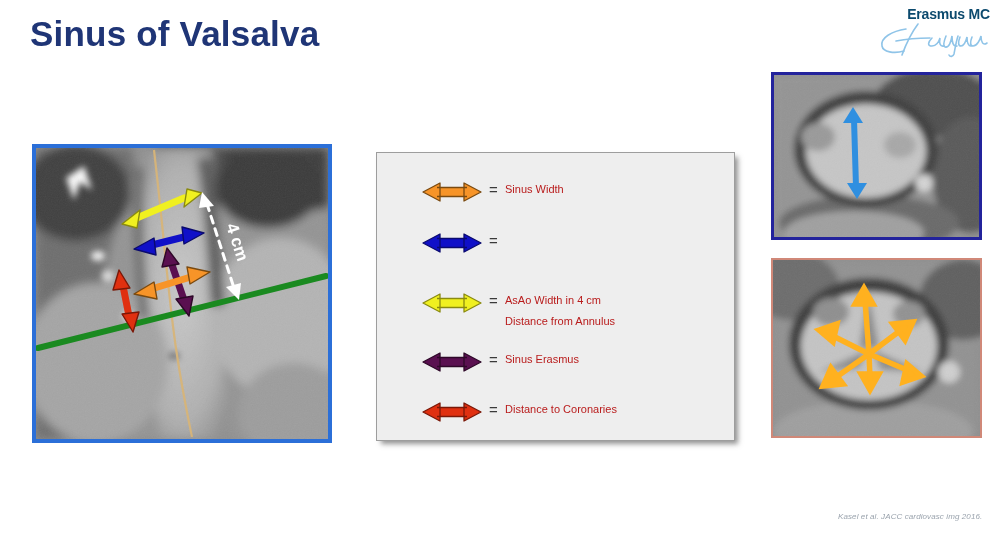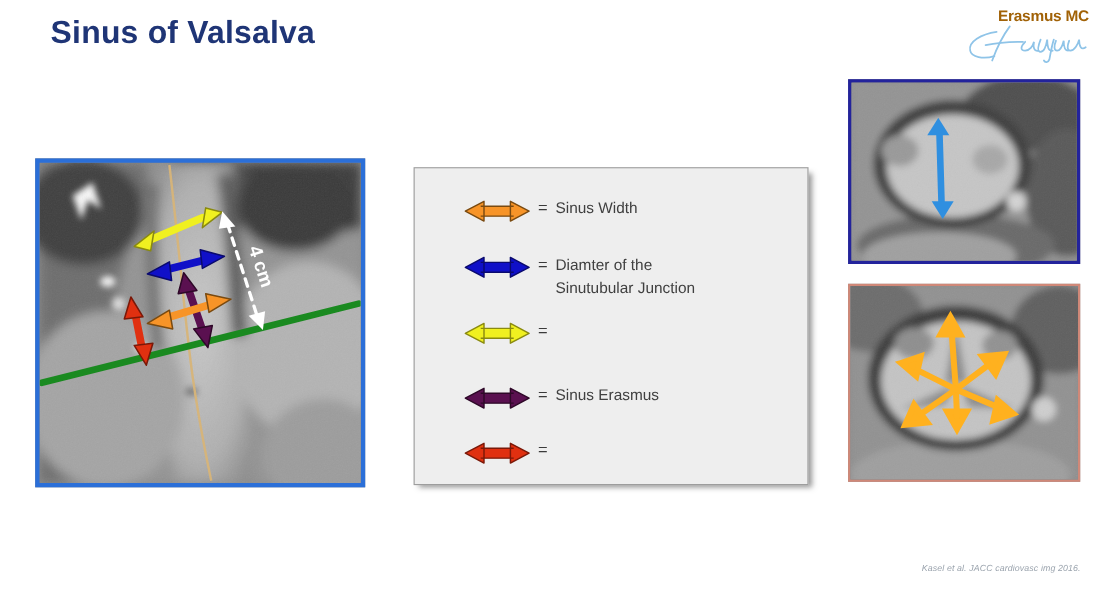--- a/index.html
+++ b/index.html
@@ -12,44 +12,44 @@
     width: 1000px;
     height: 537px;
     position: relative;
     overflow: hidden;
     font-family: "Liberation Sans", "DejaVu Sans", sans-serif;
   }
 
   
   #slide-title {
     position: absolute;
-    left: 46px;
+    left: 30px;
     top: 14px;
-    font-size: 29px;
+    font-size: 35px;
     font-weight: bold;
     color: #1f3576;
     letter-spacing: 0.2px;
     white-space: nowrap;
   }
 
   
   #logo {
     position: absolute;
     left: 872px;
     top: 6px;
     width: 120px;
     height: 52px;
   }
   #logo-wordmark {
     position: absolute;
     right: 2px;
     top: 0px;
     font-size: 14px;
     font-weight: bold;
-    color: #a16207;
+    color: #0c4a6e;
     letter-spacing: -0.2px;
     white-space: nowrap;
   }
   #logo-signature {
     position: absolute;
     left: 0px;
     top: 16px;
     width: 120px;
     height: 36px;
   }
@@ -121,22 +121,22 @@
     width: 22px;
     flex: 0 0 22px;
     font-size: 15px;
     color: #3a3a3a;
     line-height: 21px;
     text-align: left;
     padding-left: 6px;
     box-sizing: border-box;
   }
   .legend-label {
-    font-size: 14px;
-    color: #404040;
+    font-size: 11px;
+    color: #b91c1c;
     line-height: 21px;
     white-space: pre-line;
   }
 </style>
 </head>
 <body>
 
 <div id="slide-title">Sinus of Valsalva</div>
 
 <div id="logo">
@@ -379,34 +379,34 @@
   <div class="legend-row" style="top:77px;">
     <span class="legend-swatch">
       <svg width="62" height="24" viewBox="0 0 62 24">
         <path d="M16 12 L46 12" stroke="#1010c8" stroke-width="9" stroke-linecap="butt"></path>
         <path d="M2 12 L19 3 L19 21 Z" fill="#1010c8" stroke="#0a0a6e" stroke-width="1.3" stroke-linejoin="round"></path>
         <path d="M60 12 L43 3 L43 21 Z" fill="#1010c8" stroke="#0a0a6e" stroke-width="1.3" stroke-linejoin="round"></path>
         <path d="M16 7.5 L46 7.5 M16 16.5 L46 16.5" stroke="#0a0a6e" stroke-width="1.3"></path>
       </svg>
     </span>
     <span class="legend-eq">=</span>
-    <span class="legend-label">Diamter of the
-Sinutubular Junction</span>
   </div>
 
   <div class="legend-row" style="top:137px;">
     <span class="legend-swatch">
       <svg width="62" height="24" viewBox="0 0 62 24">
         <path d="M16 12 L46 12" stroke="#f0f020" stroke-width="9" stroke-linecap="butt"></path>
         <path d="M2 12 L19 3 L19 21 Z" fill="#f0f020" stroke="#8a8a10" stroke-width="1.3" stroke-linejoin="round"></path>
         <path d="M60 12 L43 3 L43 21 Z" fill="#f0f020" stroke="#8a8a10" stroke-width="1.3" stroke-linejoin="round"></path>
         <path d="M16 7.5 L46 7.5 M16 16.5 L46 16.5" stroke="#8a8a10" stroke-width="1.3"></path>
       </svg>
     </span>
     <span class="legend-eq">=</span>
+    <span class="legend-label">AsAo Width in 4 cm
+Distance from Annulus</span>
   </div>
 
   <div class="legend-row" style="top:196px;">
     <span class="legend-swatch">
       <svg width="62" height="24" viewBox="0 0 62 24">
         <path d="M16 12 L46 12" stroke="#5a1050" stroke-width="9" stroke-linecap="butt"></path>
         <path d="M2 12 L19 3 L19 21 Z" fill="#5a1050" stroke="#2e0828" stroke-width="1.3" stroke-linejoin="round"></path>
         <path d="M60 12 L43 3 L43 21 Z" fill="#5a1050" stroke="#2e0828" stroke-width="1.3" stroke-linejoin="round"></path>
         <path d="M16 7.5 L46 7.5 M16 16.5 L46 16.5" stroke="#2e0828" stroke-width="1.3"></path>
       </svg>
@@ -418,17 +418,18 @@
   <div class="legend-row" style="top:246px;">
     <span class="legend-swatch">
       <svg width="62" height="24" viewBox="0 0 62 24">
         <path d="M16 12 L46 12" stroke="#e03010" stroke-width="9" stroke-linecap="butt"></path>
         <path d="M2 12 L19 3 L19 21 Z" fill="#e03010" stroke="#7a1808" stroke-width="1.3" stroke-linejoin="round"></path>
         <path d="M60 12 L43 3 L43 21 Z" fill="#e03010" stroke="#7a1808" stroke-width="1.3" stroke-linejoin="round"></path>
         <path d="M16 7.5 L46 7.5 M16 16.5 L46 16.5" stroke="#7a1808" stroke-width="1.3"></path>
       </svg>
     </span>
     <span class="legend-eq">=</span>
+    <span class="legend-label">Distance to Coronaries</span>
   </div>
 
 </div>
 
 <div id="citation">Kasel et al. JACC cardiovasc img 2016.</div>
 
 </body></html>

